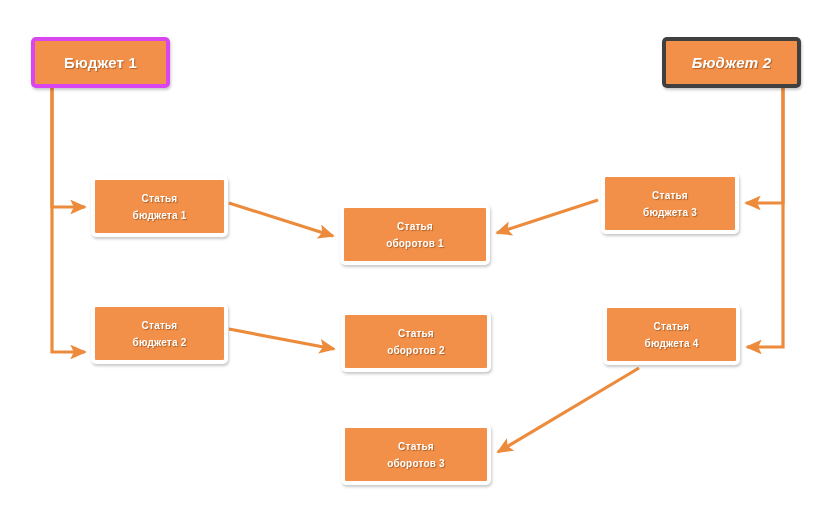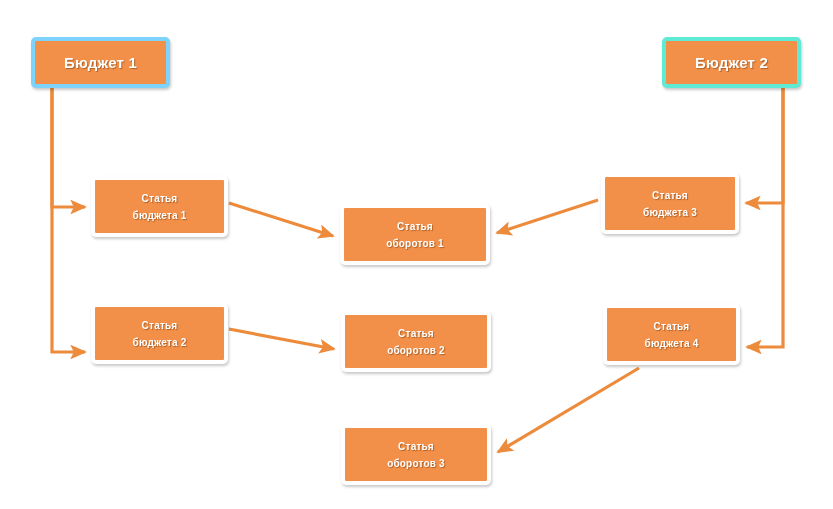--- a/index.html
+++ b/index.html
@@ -77,26 +77,26 @@
         <polyline points="783,88 783,203 746,203" stroke="#ed8b3c" fill="none" marker-end="url(#arrowhead)"></polyline>
         <polyline points="783,88 783,347 747,347" stroke="#ed8b3c" fill="none" marker-end="url(#arrowhead)"></polyline>
         <polyline points="229,203 333,236" stroke="#ed8b3c" fill="none" marker-end="url(#arrowhead)"></polyline>
         <polyline points="598,200 497,233" stroke="#ed8b3c" fill="none" marker-end="url(#arrowhead)"></polyline>
         <polyline points="229,329 334,349" stroke="#ed8b3c" fill="none" marker-end="url(#arrowhead)"></polyline>
         <polyline points="639,368 498,452" stroke="#ed8b3c" fill="none" marker-end="url(#arrowhead)"></polyline>
       </g>
   </svg>
 
   <div id="nodes-layer">
-      <div class="node wide" style="left: 31px; top: 37px; width: 139px; height: 51px; background: #7dd3fc;">
+      <div class="node wide" style="left: 31px; top: 37px; width: 139px; height: 51px; background: #d946ef;">
         <div class="node-inner" style="background: rgb(242, 144, 74);">
           <div class="node-label" style="color: rgb(255, 255, 255);">Бюджет 1</div>
         </div>
       </div>
-      <div class="node wide" style="left: 662px; top: 37px; width: 139px; height: 51px; background: #5eead4;">
+      <div class="node wide" style="left: 662px; top: 37px; width: 139px; height: 51px; background: #404040; font-style: italic;">
         <div class="node-inner" style="background: rgb(242, 144, 74);">
           <div class="node-label" style="color: rgb(255, 255, 255);">Бюджет 2</div>
         </div>
       </div>
       <div class="node" style="left: 91px; top: 176px; width: 137px; height: 61px; background: rgb(255, 255, 255);">
         <div class="node-inner" style="background: rgb(242, 144, 74);">
           <div class="node-label" style="color: rgb(255, 255, 255);">Статья
 бюджета 1</div>
         </div>
       </div>

